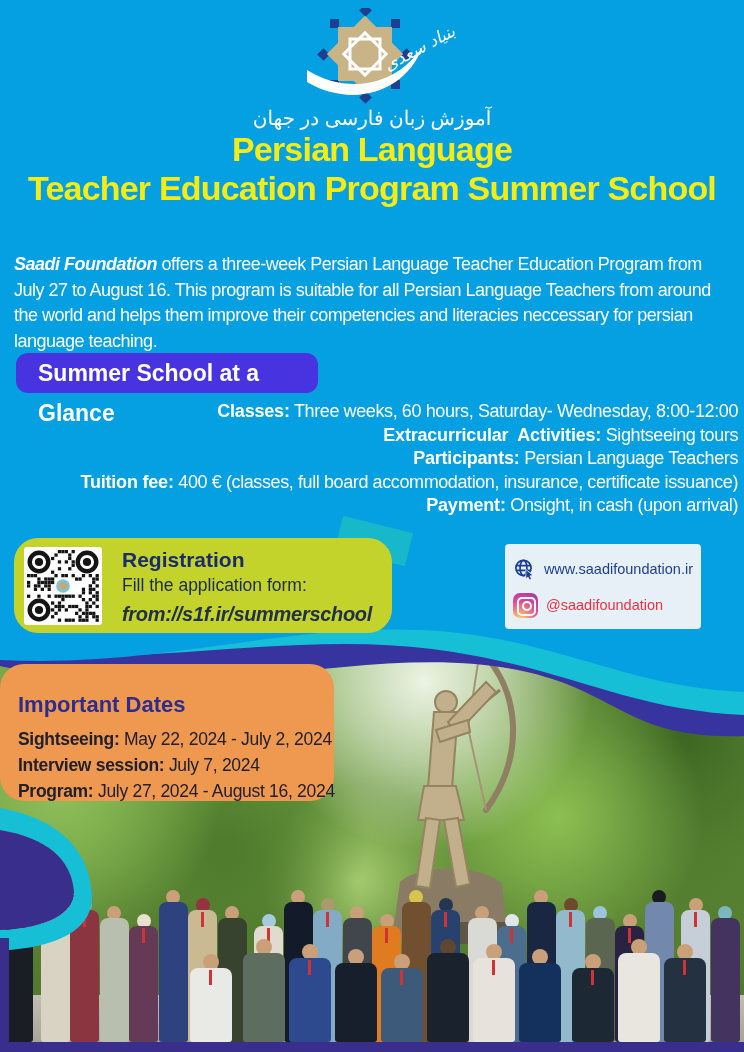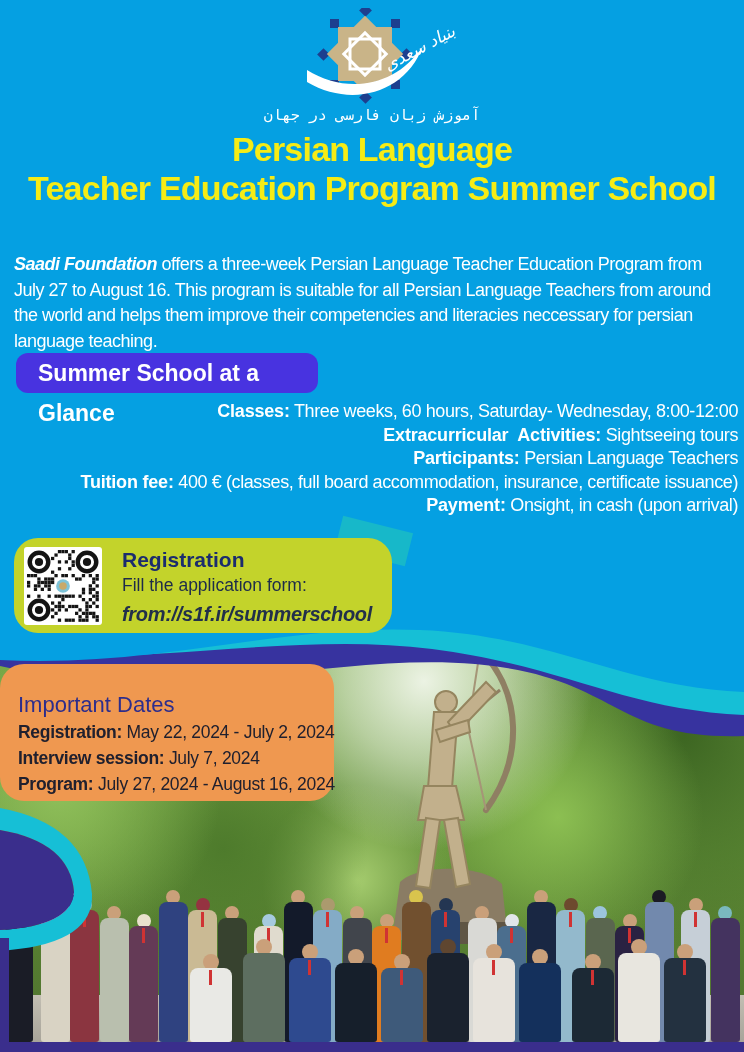--- a/index.html
+++ b/index.html
@@ -2,21 +2,21 @@
 <html><head>
 <meta charset="utf-8">
 <style>
   html,body{margin:0;padding:0;background:#555;}
   .poster{position:relative;width:744px;height:1052px;margin:0 auto;overflow:hidden;
           background:#05a0e2;font-family:"Liberation Sans","DejaVu Sans",sans-serif;}
   .abs{position:absolute;}
 
   
   .logo-wrap{left:0;right:0;top:8px;text-align:center;z-index:8;}
-  .logo-subtitle{color:#fff;font-family:Liberation Mono, monospace;font-size:15px;margin-top:-2px;direction:rtl;}
+  .logo-subtitle{color:#fff;font-family:Liberation Sans, sans-serif;font-size:20px;margin-top:-2px;direction:rtl;}
 
   
   .title1{left:0;right:0;top:130px;text-align:center;color:#f6ec15;font-size:34px;font-weight:bold;
           letter-spacing:-.8px;white-space:pre;z-index:8;}
   .title2{left:0;right:0;top:169px;text-align:center;color:#f6ec15;font-size:34px;font-weight:bold;
           letter-spacing:-.8px;white-space:pre;z-index:8;}
   .date-line{left:0;right:0;top:216px;text-align:center;color:#2eb450;font-size:22px;font-weight:bold;white-space:pre;z-index:8;}
 
   
   .intro{left:14px;width:724px;top:252px;color:#fff;font-size:18px;line-height:25.5px;
@@ -79,21 +79,21 @@
 
   
   .waves{left:0;top:600px;width:744px;height:200px;z-index:4;pointer-events:none;}
   .corner{left:0;top:790px;width:150px;height:262px;z-index:5;pointer-events:none;}
   .border-bottom{left:0;bottom:0;width:744px;height:10px;background:#3a2e8c;z-index:9;}
   .border-left{left:0;top:938px;width:9px;height:114px;background:#3a2e8c;z-index:9;}
 
   
   .dates-card{left:0;top:664px;width:334px;height:137px;background:#ef9850;border-radius:24px;z-index:6;
               padding:28px 0 0 18px;box-sizing:border-box;}
-  .dates-heading{color:#2d2d8c;font-size:22px;font-weight:normal;margin-bottom:1px;}
+  .dates-heading{color:#2d2d8c;font-size:22px;font-weight:bold;margin-bottom:8px;}
   .date-row{color:#20202e;font-size:17.5px;line-height:26px;white-space:pre;letter-spacing:-.3px;}
 </style>
 </head>
 <body>
 
 <div class="poster">
 
   <div class="abs photo">
     <svg class="statue" viewBox="0 0 230 320">
       <path d="M70,244 C88,226 152,226 172,246 L178,302 L62,302 Z" fill="#8a7c64"></path>
@@ -470,23 +470,43 @@
           <circle cx="10.5" cy="10.5" r="2" fill="#7ec3d8"></circle>
           <circle cx="10.5" cy="10.5" r="1.1" fill="#c9a96a"></circle>
         </svg></div>
     <div class="reg-text">
       <div class="reg-heading">Registration</div>
       <div class="reg-sub">Fill the application form:</div>
       <a href="#" class="reg-url">from://s1f.ir/summerschool</a>
     </div>
   </div>
 
+  <div class="abs contact-card">
+    <div class="contact-row">
+      <svg width="26" height="26" viewBox="0 0 24 24">
+        <g stroke="#1d3f94" fill="none" stroke-width="1.8">
+          <circle cx="11" cy="11" r="8"></circle>
+          <ellipse cx="11" cy="11" rx="3.6" ry="8"></ellipse>
+          <path d="M3.4,8.5 H18.6 M3.4,13.5 H18.6"></path>
+        </g>
+        <path d="M13.5,12.5 l7.5,6.2 -3.2,.6 1.7,3.2 -2.1,1.1 -1.7,-3.2 -2.2,2.2 Z" fill="#1d3f94" stroke="#fff" stroke-width=".7"></path>
+      </svg>
+      <span class="site-label">www.saadifoundation.ir</span>
+    </div>
+    <div class="contact-row">
+      <span class="insta-icon">
+          <i></i>
+          <b></b>
+        </span>
+      <span class="insta-label">@saadifoundation</span>
+    </div>
+  </div>
 
   <div class="abs dates-card">
     <div class="dates-heading">Important Dates</div>
     <div>
-      <div class="date-row"><b>Registration:</b><span> May 22, 2024 - July 2, 2024</span></div>
+      <div class="date-row"><b>Sightseeing:</b><span> May 22, 2024 - July 2, 2024</span></div>
       <div class="date-row"><b>Interview session:</b><span> July 7, 2024</span></div>
       <div class="date-row"><b>Program:</b><span> July 27, 2024 - August 16, 2024</span></div>
     </div>
   </div>
 
 </div>
 
 </body></html>

